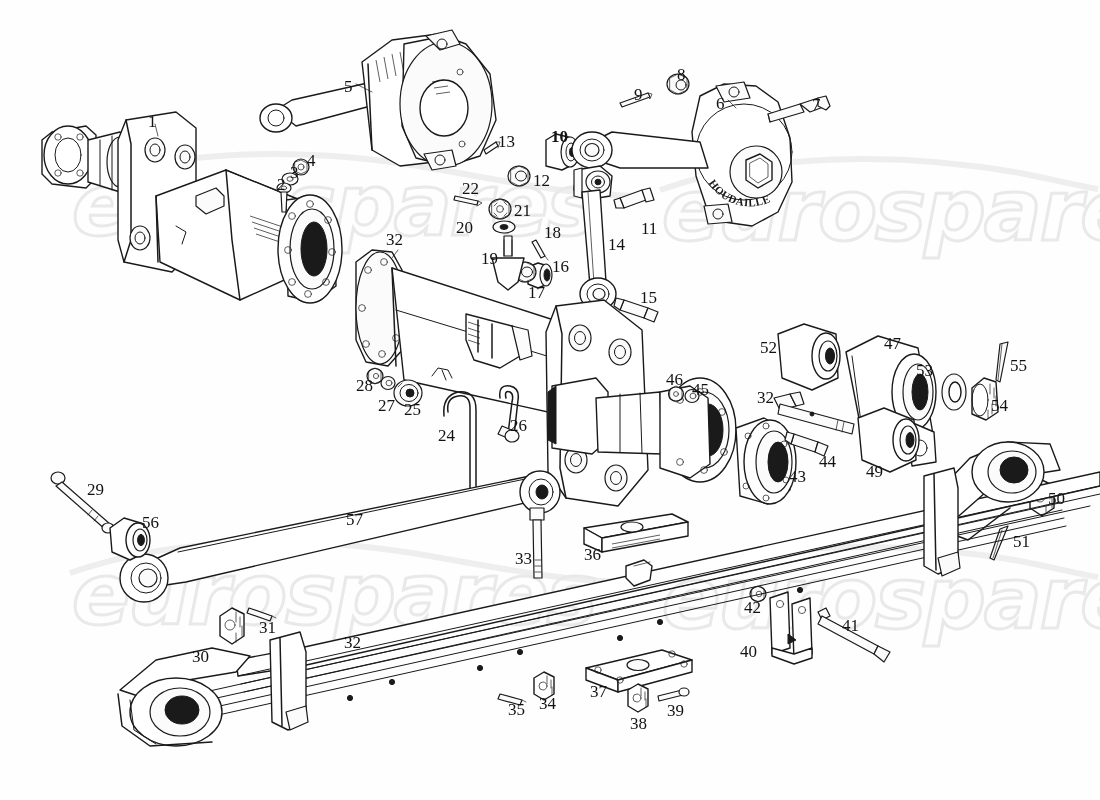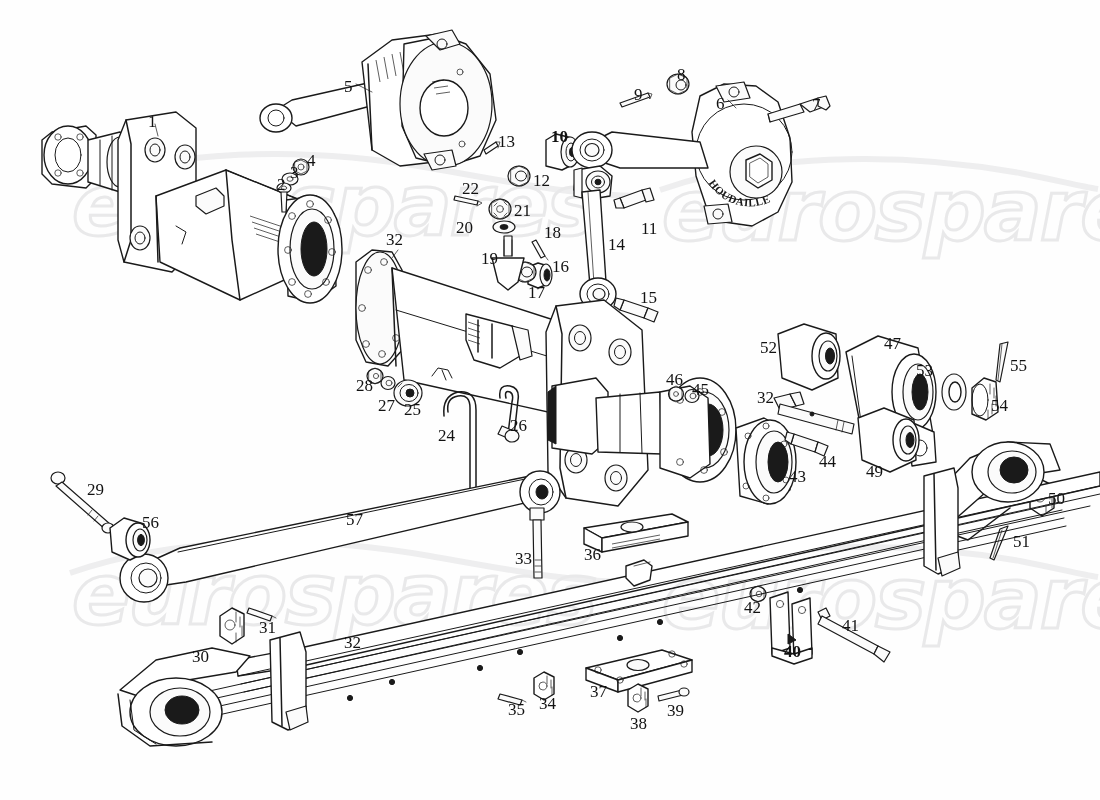--- a/index.html
+++ b/index.html
@@ -657,21 +657,21 @@
     <div class="callout" style="left:192px;top:623px;margin-top:25px;">30</div>
     <div class="callout" style="left:259px;top:619px;">31</div>
     <div class="callout" style="left:344px;top:634px;">32</div>
     <div class="callout" style="left:515px;top:550px;">33</div>
     <div class="callout" style="left:539px;top:695px;">34</div>
     <div class="callout" style="left:508px;top:701px;">35</div>
     <div class="callout" style="left:584px;top:546px;">36</div>
     <div class="callout" style="left:590px;top:683px;">37</div>
     <div class="callout" style="left:630px;top:715px;">38</div>
     <div class="callout" style="left:667px;top:702px;">39</div>
-    <div class="callout" style="left:784px;top:643px;font-weight:bold;">40</div>
+    <div class="callout" style="left:740px;top:643px;">40</div>
     <div class="callout" style="left:842px;top:617px;">41</div>
     <div class="callout" style="left:744px;top:599px;">42</div>
     <div class="callout" style="left:789px;top:452px;margin-top:16px;">43</div>
     <div class="callout" style="left:819px;top:453px;">44</div>
     <div class="callout" style="left:692px;top:381px;">45</div>
     <div class="callout" style="left:666px;top:371px;">46</div>
     <div class="callout" style="left:884px;top:335px;">47</div>
     <div class="callout" style="left:757px;top:389px;">32</div>
     <div class="callout" style="left:866px;top:463px;">49</div>
     <div class="callout" style="left:1048px;top:490px;">50</div>

